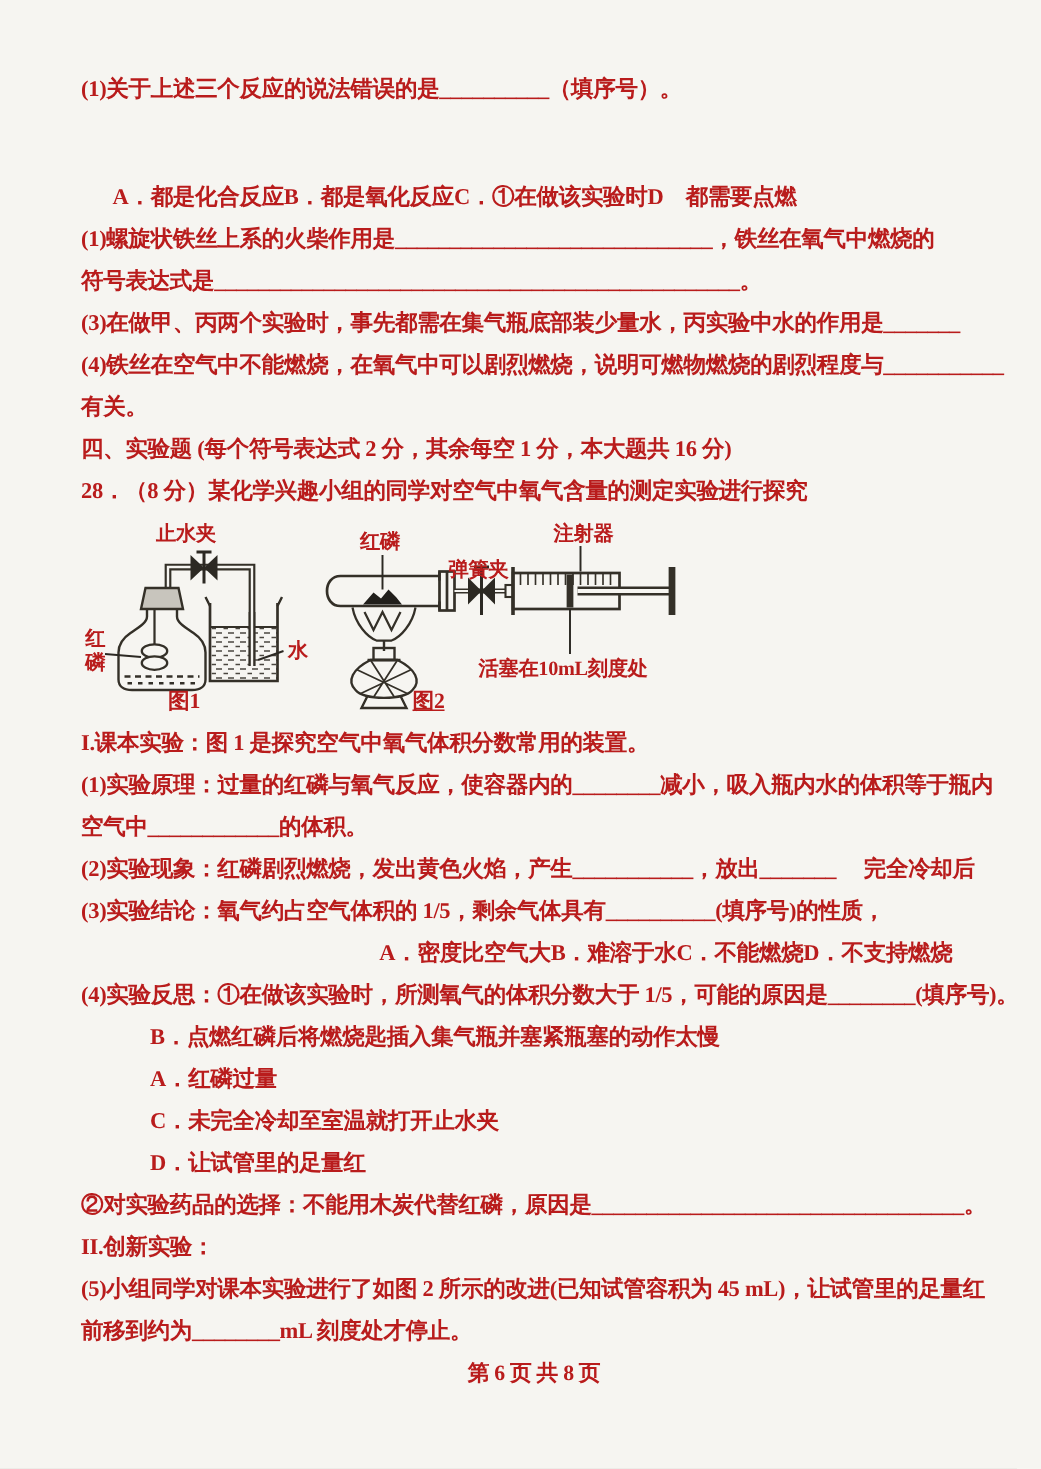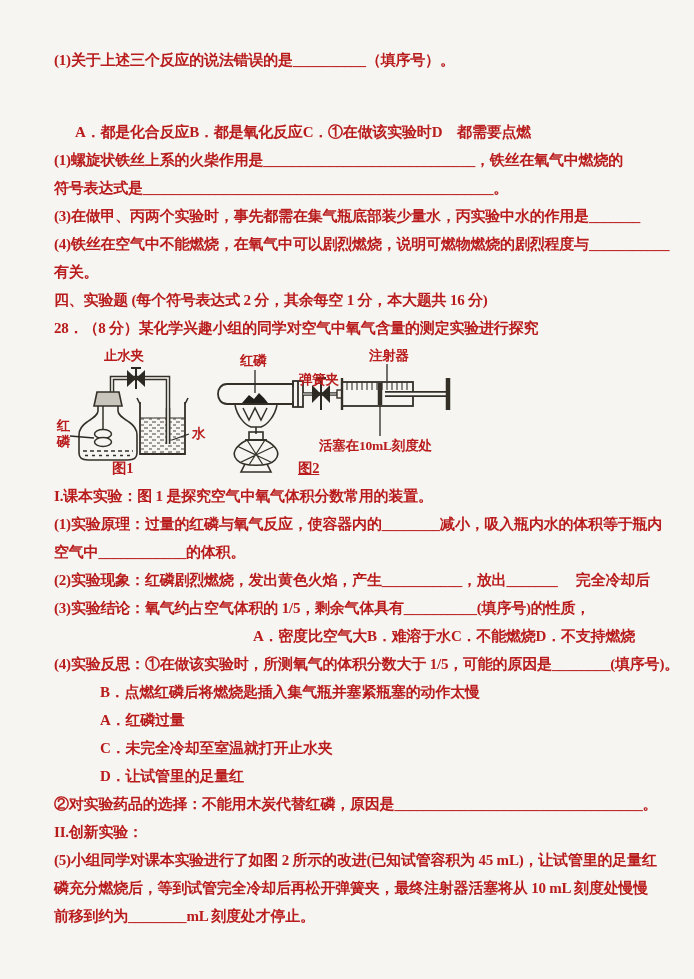--- a/index.html
+++ b/index.html
@@ -178,21 +178,21 @@
         </g>
 
         <line x1="176" y1="16" x2="176" y2="33" stroke="#2c2923" stroke-width="1.3"></line>
 
         <line x1="169" y1="58" x2="169" y2="88" stroke="#2c2923" stroke-width="1.3"></line>
       </svg>
       <div class="flabel" style="left:29px;top:5px;">红磷</div>
       <div class="flabel" style="left:88px;top:12px;margin-top:12px;">弹簧夹</div>
       <div class="flabel" style="left:158px;top:0;">注射器</div>
       <div class="flabel" style="left:108px;top:90px;">活塞在10mL刻度处</div>
-      <div class="fcap" style="left:87px;text-decoration:underline;">图2</div>
+      <div class="fcap" style="left:64px;text-decoration:underline;">图2</div>
     </div>
   </div>
 
   <p class="after-fig">I.课本实验：图 1 是探究空气中氧气体积分数常用的装置。</p>
   <p>(1)实验原理：过量的红磷与氧气反应，使容器内的________减小，吸入瓶内水的体积等于瓶内</p>
   <p>空气中____________的体积。</p>
   <p>(2)实验现象：红磷剧烈燃烧，发出黄色火焰，产生___________，放出_______　 完全冷却后</p>
   <p>(3)实验结论：氧气约占空气体积的 1/5，剩余气体具有__________(填序号)的性质，</p>
 
   <div class="opts-row2">
@@ -203,17 +203,17 @@
   </div>
 
   <p>(4)实验反思：①在做该实验时，所测氧气的体积分数大于 1/5，可能的原因是________(填序号)。</p>
   <p class="indent">B．点燃红磷后将燃烧匙插入集气瓶并塞紧瓶塞的动作太慢</p>
   <p class="indent">A．红磷过量</p>
   <p class="indent">C．未完全冷却至室温就打开止水夹</p>
   <p class="indent">D．让试管里的足量红</p>
   <p>②对实验药品的选择：不能用木炭代替红磷，原因是__________________________________。</p>
   <p>II.创新实验：</p>
   <p>(5)小组同学对课本实验进行了如图 2 所示的改进(已知试管容积为 45 mL)，让试管里的足量红</p>
-  <p>磷充分燃烧后，等到试管完全冷却后再松开弹簧夹，最终注射器活塞将从 10 mL 刻度处慢慢</p>
   <p>前移到约为________mL 刻度处才停止。</p>
 
+  <p class="footer">第 6 页 共 8 页</p>
 
 </div>
 
 </body></html>

